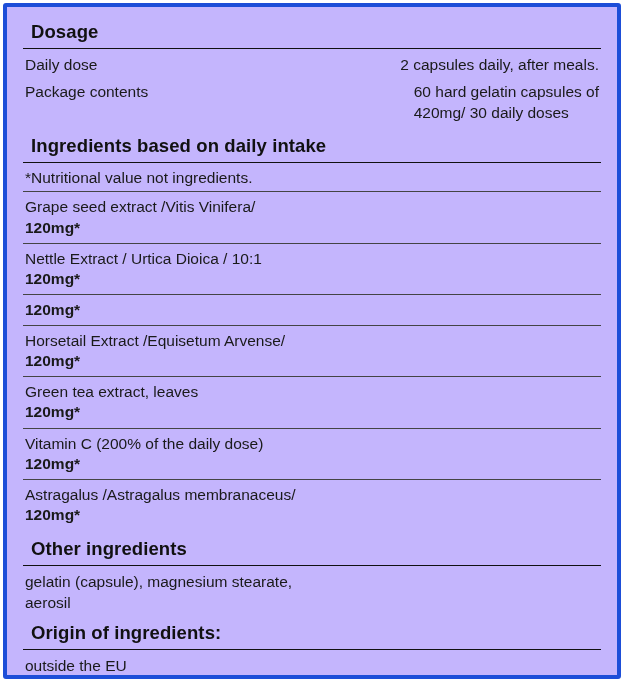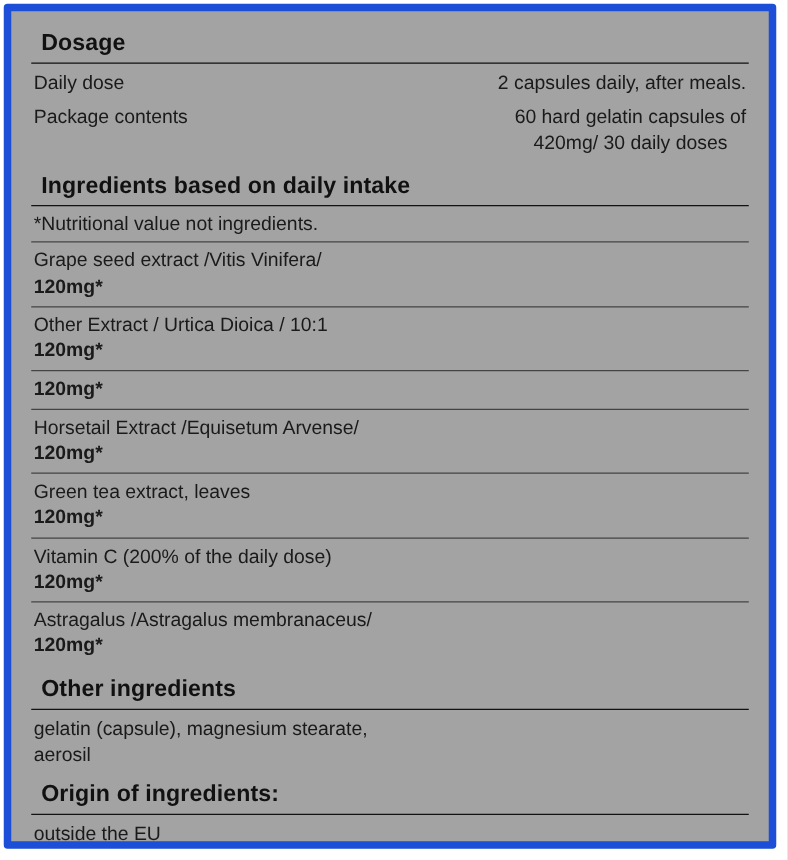--- a/index.html
+++ b/index.html
@@ -13,24 +13,24 @@
     font-family: "Liberation Sans", sans-serif;
     color: #1a1a1a;
     overflow: hidden;
   }
   .panel {
     position: absolute;
     left: 3px;
     top: 3px;
     width: 618px;
     height: 676px;
-    border: 6px solid #1d4ed8;
+    border: 4px solid #1d4ed8;
     border-radius: 3px;
     box-sizing: border-box;
-    background: #a3a3a3;
+    background: #c4b5fd;
     padding: 14px 16px 0 16px;
   }
   .sect-title {
     font-size: 18.5px;
     font-weight: bold;
     color: #111111;
     padding: 0 0 5px 8px;
     letter-spacing: 0.1px;
   }
   .rule {
@@ -48,21 +48,21 @@
     font-size: 15.5px;
     line-height: 1.32;
     gap: 32px;
   }
   .row .label {
     text-align: left;
     flex: 1 1 auto;
     padding-right: 12px;
   }
   .row .value {
-    text-align: center;
+    text-align: left;
     flex: 0 0 auto;
     white-space: pre-line;
   }
   .note {
     font-size: 15.5px;
     padding: 6px 2px 4px 2px;
   }
   .plain {
     font-size: 15.5px;
     padding: 6px 2px 4px 2px;
@@ -120,21 +120,21 @@
     <div class="note">*Nutritional value not ingredients.</div>
     <div class="rule rule-thin"></div>
 
     <div class="ing-row">
       <div class="name">Grape seed extract /Vitis Vinifera/</div>
       <div class="amt">120mg*</div>
     </div>
     <div class="rule rule-thin"></div>
 
     <div class="ing-row">
-      <div class="name">Other Extract / Urtica Dioica / 10:1</div>
+      <div class="name">Nettle Extract / Urtica Dioica / 10:1</div>
       <div class="amt">120mg*</div>
     </div>
     <div class="rule rule-thin"></div>
 
     <div class="ing-row">
       <div class="amt">120mg*</div>
     </div>
     <div class="rule rule-thin"></div>
 
     <div class="ing-row">

